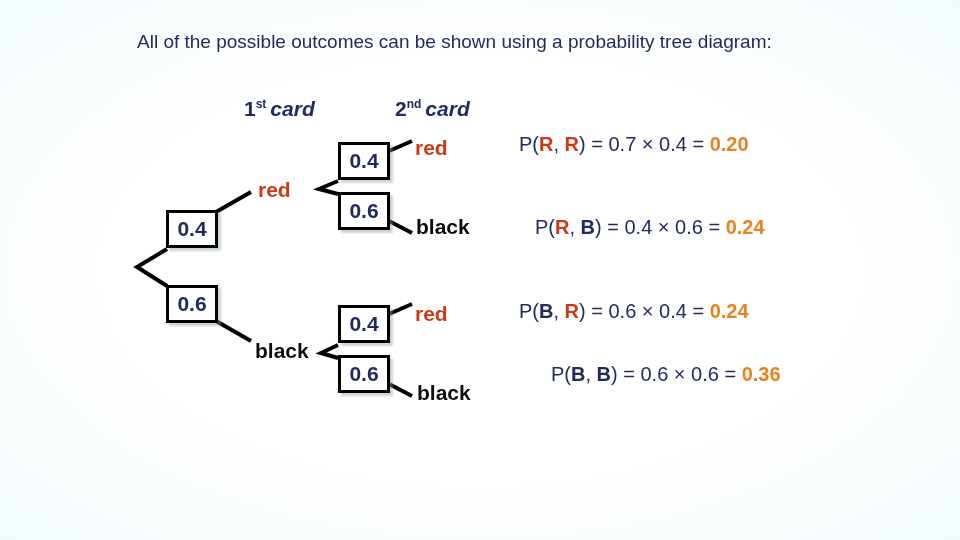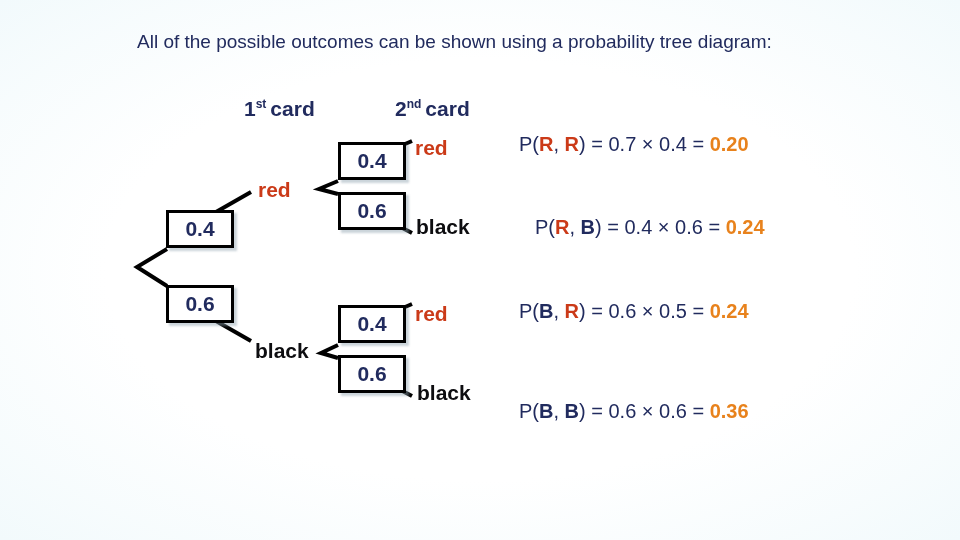--- a/index.html
+++ b/index.html
@@ -14,27 +14,27 @@
   }
   .abs{position:absolute;}
   .title{
     left:137px;top:31px;width:660px;
     font-size:19px;line-height:21px;color:#212b5e;
   }
   .col-hdr{
     font-size:21px;font-weight:bold;color:#212b5e;white-space:nowrap;
   }
   .col-hdr sup{font-size:12px;line-height:0;}
-  .col-hdr .word{margin-left:4px;}
+  .col-hdr .word{margin-left:4px;font-style:italic;}
   #hdr-first{left:244px;top:97px;}
   #hdr-second{left:395px;top:97px;}
   #hdr-probs{left:586px;top:98px;}
   svg.tree-lines{left:0;top:0;}
   .prob-box{
-    box-sizing:border-box;width:68px;height:38px;
+    box-sizing:border-box;width:52px;height:38px;
     background:#ffffff;border:3px solid #000;
     box-shadow:3px 3px 2px rgba(140,160,172,0.45);
     display:flex;align-items:center;justify-content:center;
     font-size:21px;font-weight:bold;color:#212b5e;
   }
   #box-l1-top{left:166px;top:210px;}
   #box-l1-bottom{left:166px;top:285px;}
   #box-l2r-top{left:338px;top:142px;}
   #box-l2r-bottom{left:338px;top:192px;}
   #box-l2b-top{left:338px;top:305px;}
@@ -47,21 +47,21 @@
   #lbl-red-2{left:415px;top:136px;}
   #lbl-black-2{left:416px;top:215px;}
   #lbl-red-3{left:415px;top:302px;}
   #lbl-black-3{left:417px;top:381px;}
   .prob-row{
     left:519px;font-size:20px;color:#212b5e;white-space:nowrap;
   }
   #row-0{top:133px;}
   #row-1{top:216px;margin-left:16px;}
   #row-2{top:300px;}
-  #row-3{top:400px;}
+  #row-3{top:363px;margin-left:32px;}
   .letter-red{color:#cb3a18;font-weight:bold;}
   .letter-navy{color:#212b5e;font-weight:bold;}
   .result{color:#e8821c;font-weight:bold;}
 </style>
 </head>
 <body>
 
 <div class="stage">
 
   <div class="abs title">All of the possible outcomes can be shown using a probability tree diagram:</div>
@@ -100,17 +100,17 @@
   <div class="abs branch-label lbl-black" id="lbl-black-1">black</div>
   <div class="abs branch-label lbl-red" id="lbl-red-2">red</div>
   <div class="abs branch-label lbl-black" id="lbl-black-2">black</div>
   <div class="abs branch-label lbl-red" id="lbl-red-3">red</div>
   <div class="abs branch-label lbl-black" id="lbl-black-3">black</div>
 
   <div class="abs prob-row" id="row-0"><span>P(</span><span class="letter-red">R</span><span>, </span><span class="letter-red">R</span><span>) = 0.7 × 0.4 = </span><span class="result">0.20</span></div>
 
   <div class="abs prob-row" id="row-1"><span>P(</span><span class="letter-red">R</span><span>, </span><span class="letter-navy">B</span><span>) = 0.4 × 0.6 = </span><span class="result">0.24</span></div>
 
-  <div class="abs prob-row" id="row-2"><span>P(</span><span class="letter-navy">B</span><span>, </span><span class="letter-red">R</span><span>) = 0.6 × 0.5 = </span><span class="result">0.24</span></div>
+  <div class="abs prob-row" id="row-2"><span>P(</span><span class="letter-navy">B</span><span>, </span><span class="letter-red">R</span><span>) = 0.6 × 0.4 = </span><span class="result">0.24</span></div>
 
   <div class="abs prob-row" id="row-3"><span>P(</span><span class="letter-navy">B</span><span>, </span><span class="letter-navy">B</span><span>) = 0.6 × 0.6 = </span><span class="result">0.36</span></div>
 
 </div>
 
 </body></html>

